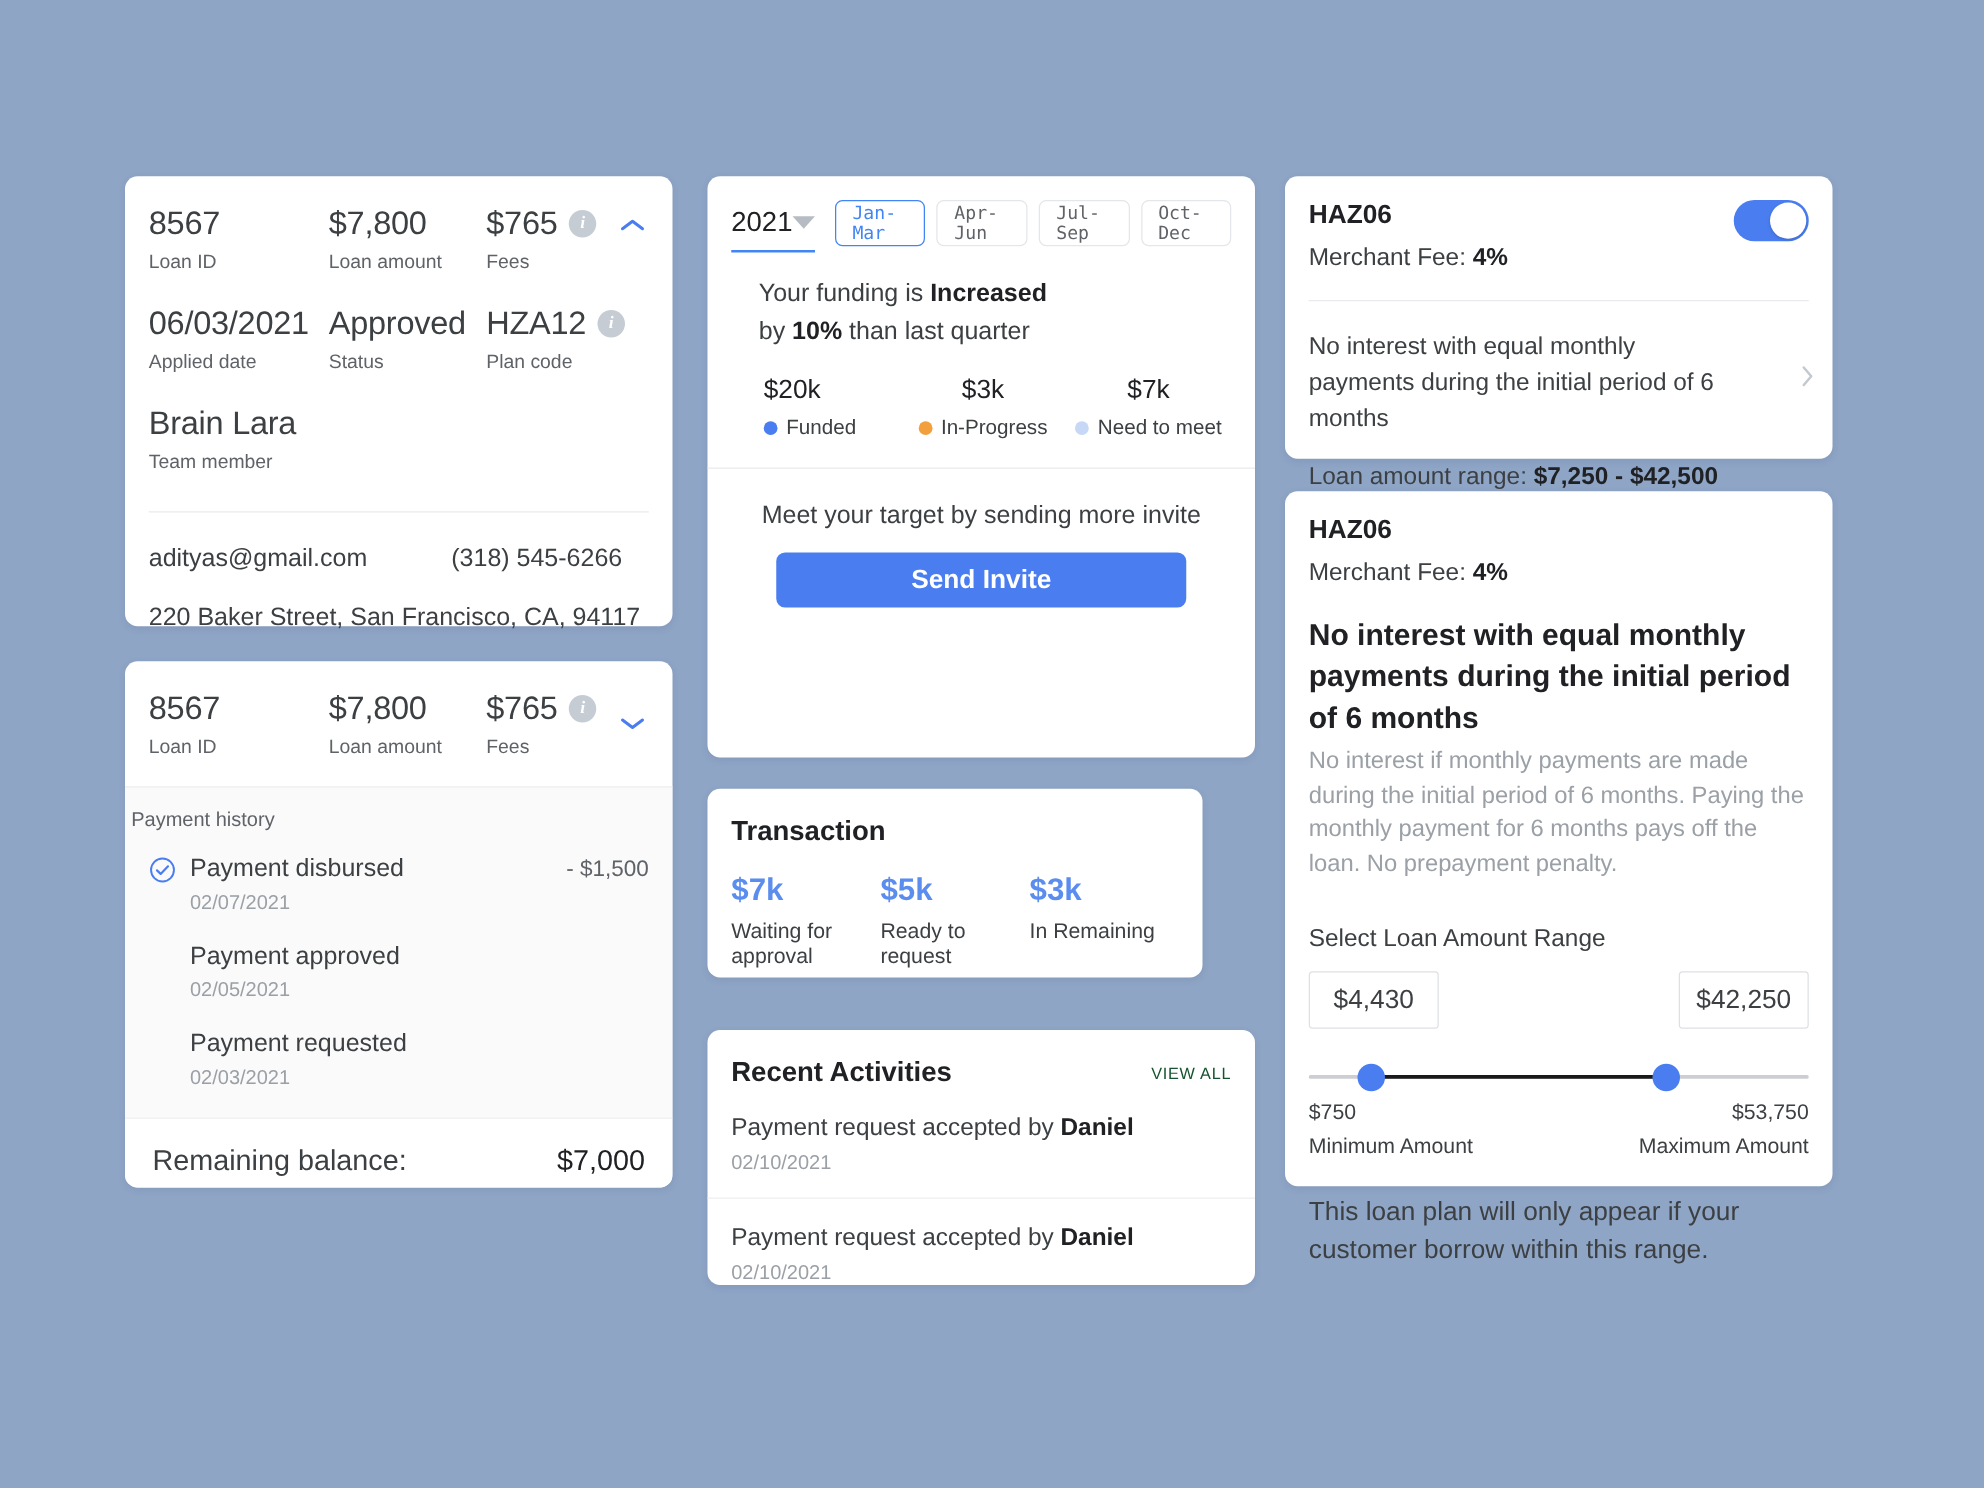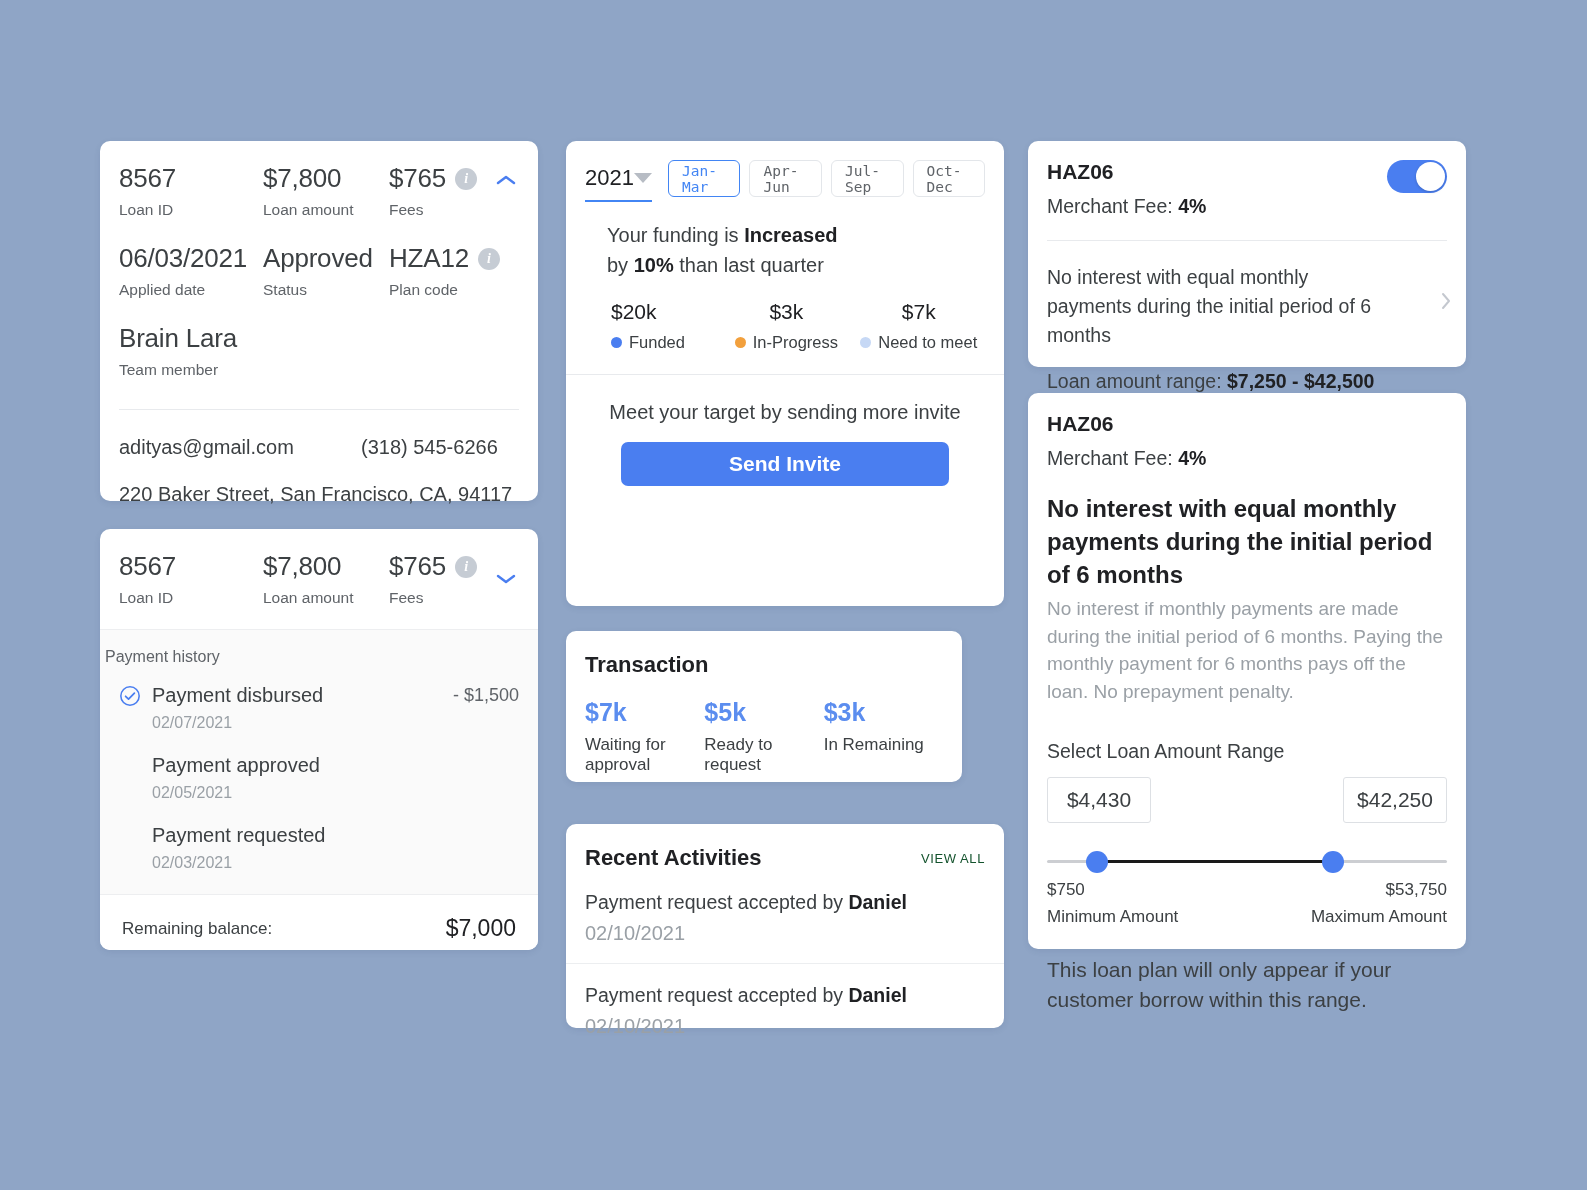--- a/index.html
+++ b/index.html
@@ -92,21 +92,21 @@
   .ph-spacer { width: 33px; flex: none; }
   .ph-name { font-size: 20px; color: #3c4043; flex: 1; }
   .ph-amount { font-size: 18px; color: #5f6368; }
   .ph-date { font-size: 16px; color: #9aa0a6; margin-top: 7px; padding-left: 33px; }
   .balance-row {
     display: flex; align-items: center; justify-content: space-between;
     padding: 0 22px; height: 68px;
     border-top: 1px solid #edeef0;
     background: #ffffff;
   }
-  .balance-label { font-size: 17px; color: #3c4043; }
+  .balance-label { font-size: 23px; color: #3c4043; }
   .balance-value { font-size: 23px; color: #202124; }
 
   
   #funding-card { left: 566px; top: 141px; width: 438px; height: 465px; }
   #transaction-card { left: 566px; top: 631px; width: 396px; height: 151px; }
   #activities-card { left: 566px; top: 806px; width: 438px; height: 204px; margin-top: 18px; }
 
   .fc-toolbar { display: flex; align-items: center; padding: 19px 19px 0; gap: 0; }
   .year-select {
     width: 76px; position: relative;
@@ -173,21 +173,21 @@
   .ra-head {
     display: flex; align-items: center; justify-content: space-between;
     padding: 21px 19px 0;
   }
   .ra-title { font-size: 22px; font-weight: 700; color: #202124; }
   .ra-viewall { font-size: 13px; color: #14532d; letter-spacing: 0.6px; cursor: pointer; }
   .ra-item { padding: 20px 19px 18px; }
   .ra-item + .ra-item { border-top: 1px solid #eceef0; }
   .ra-text { font-size: 19.5px; color: #3c4043; }
   .ra-text b { font-weight: 700; color: #202124; }
-  .ra-date { font-size: 20px; color: #9aa0a6; margin-top: 8px; }
+  .ra-date { font-size: 16px; color: #9aa0a6; margin-top: 8px; }
 
   
   #plan-toggle-card { left: 1028px; top: 141px; width: 438px; height: 226px; }
   #plan-detail-card { left: 1028px; top: 393px; width: 438px; height: 556px; }
 
   .plan-head { padding: 19px 19px 0; position: relative; }
   .plan-code { font-size: 21px; font-weight: 700; color: #202124; }
   .plan-fee { font-size: 19.5px; color: #3c4043; margin-top: 11px; }
   .plan-fee b { font-weight: 700; color: #202124; }
   .toggle {

